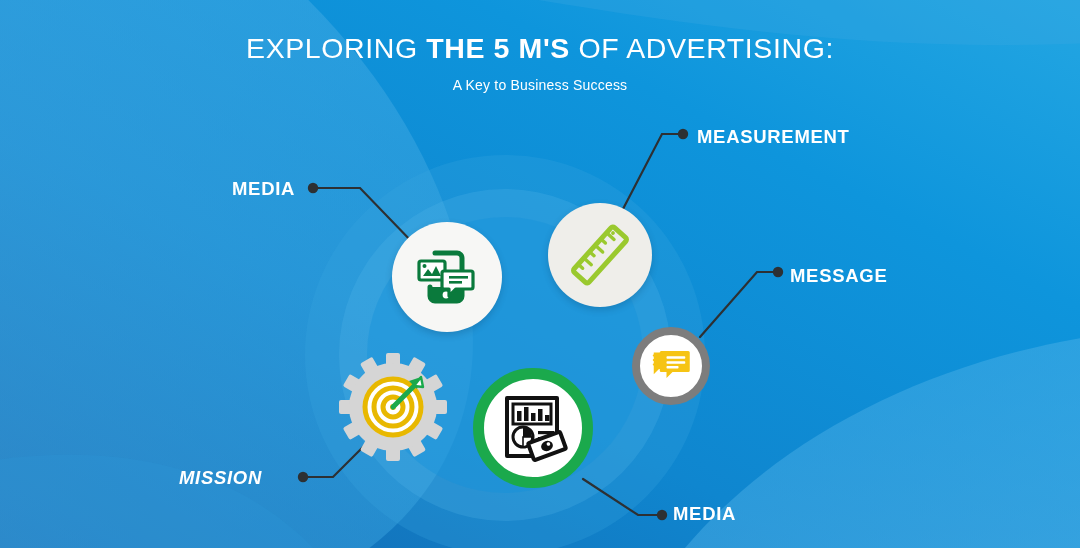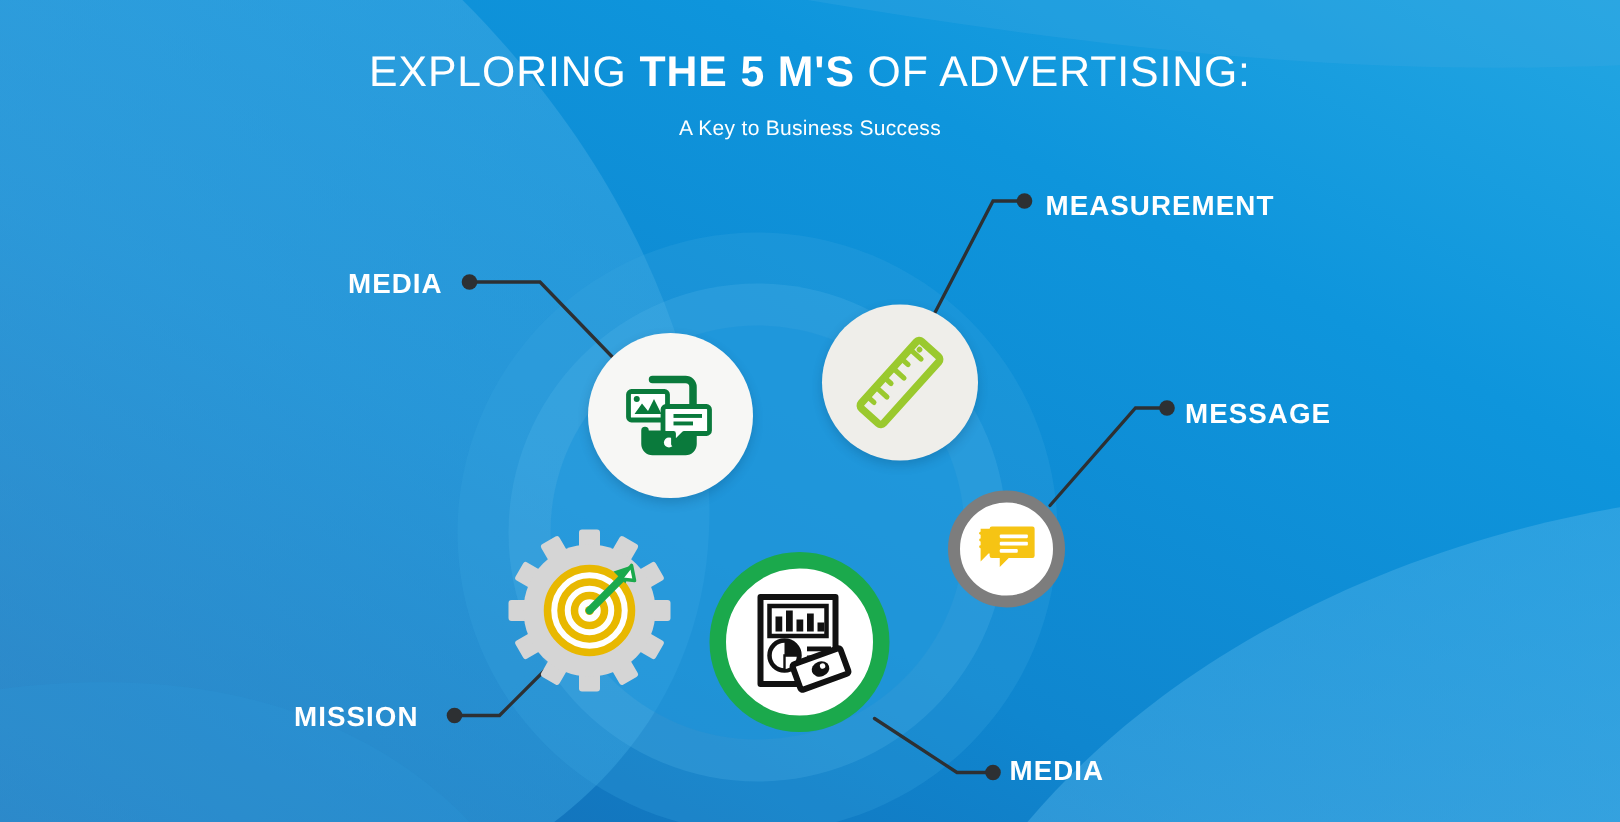--- a/index.html
+++ b/index.html
@@ -63,21 +63,21 @@
     color: #ffffff;
     font-weight: 700;
     font-size: 18.5px;
     letter-spacing: 0.7px;
     white-space: nowrap;
     z-index: 14;
   }
   .label-media       { left: 232px; top: 178px; }
   .label-measurement { left: 697px; top: 126px; }
   .label-message     { left: 790px; top: 265px; text-align: center; }
-  .label-mission     { left: 196px; top: 467px; }
+  .label-mission     { left: 179px; top: 467px; font-style: italic; }
   .label-money       { left: 673px; top: 503px; }
 
   
   .badge {
     position: absolute;
     border-radius: 50%;
     z-index: 13;
     display: flex;
     align-items: center;
     justify-content: center;

